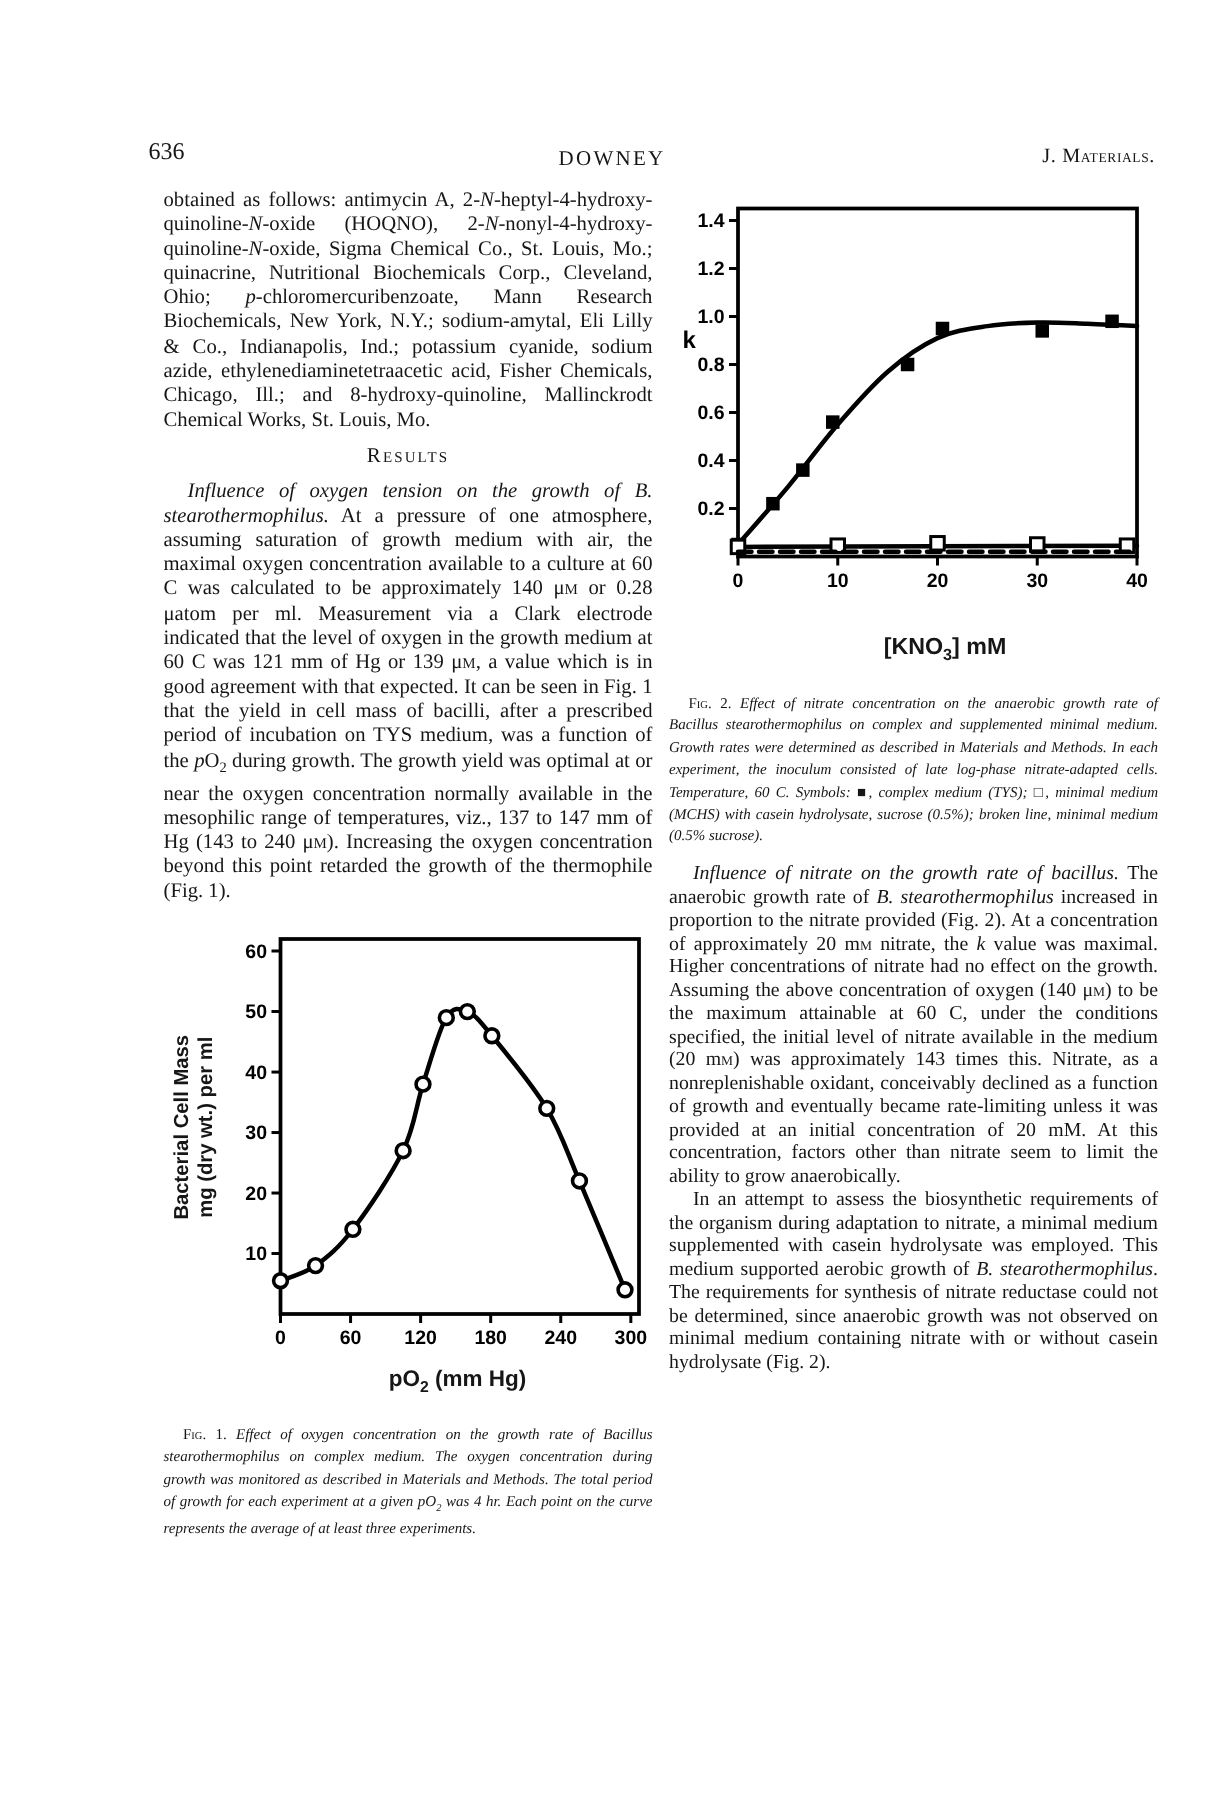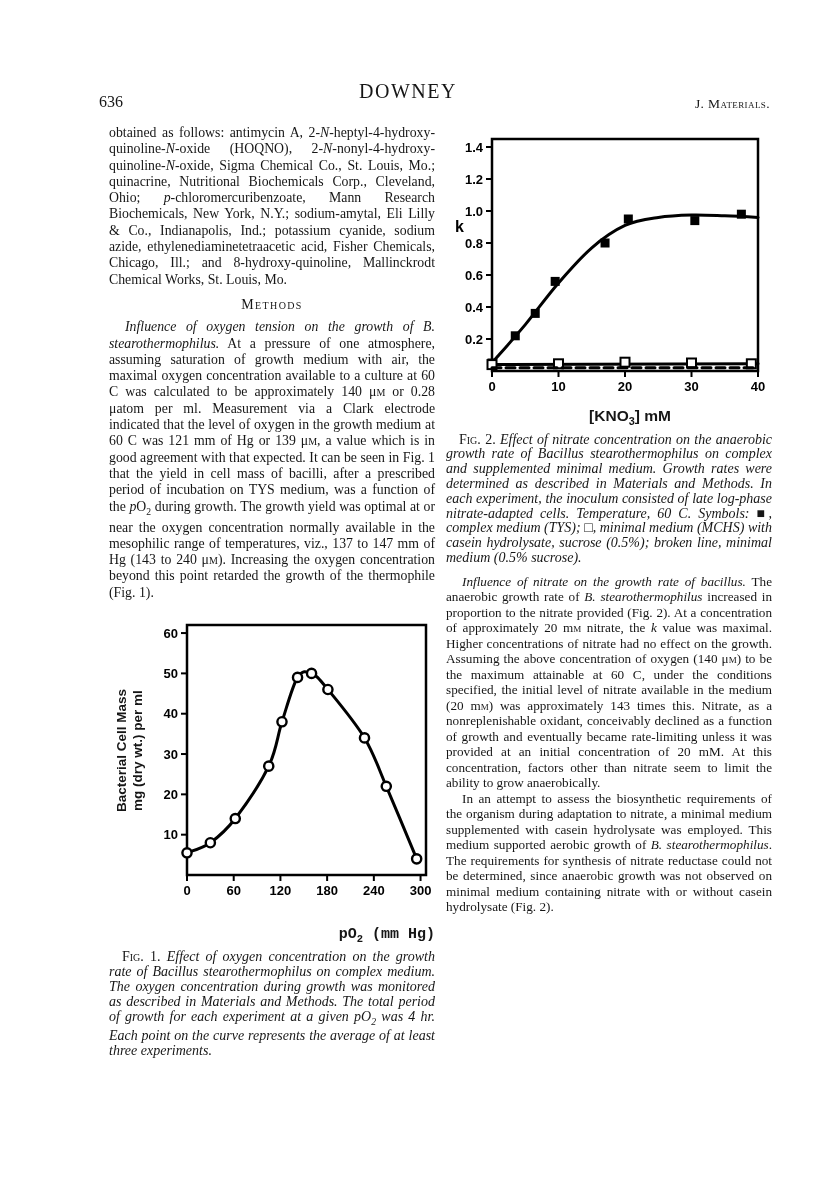--- a/index.html
+++ b/index.html
@@ -1,65 +1,65 @@
 <!DOCTYPE html>
 <html><head>
 <meta charset="utf-8">
 <style>
   html,body{margin:0;padding:0;background:#ffffff;}
   .page{position:relative;width:816px;height:1199px;background:#fff;overflow:hidden;
         color:#161616;font-family:"Liberation Serif",serif;}
   
   .hdr{position:absolute;top:0;left:0;right:0;height:0;}
   .pagenum{position:absolute;left:99px;top:93px;font-size:16px;}
-  .running{position:absolute;left:0;right:0;top:80px;text-align:center;font-size:20px;letter-spacing:1.5px;}
+  .running{position:absolute;left:0;right:0;top:99px;text-align:center;font-size:14px;letter-spacing:1.5px;}
   .journal{position:absolute;right:46px;top:96px;font-size:13.5px;font-variant:small-caps;letter-spacing:.4px;}
   
   .col{position:absolute;top:125px;width:326px;text-align:justify;}
   .col.left{left:109px;font-size:13.8px;line-height:16.3px;}
   .col.right{left:446px;font-size:13.2px;line-height:15.5px;}
   p.body{margin:0;text-indent:16px;}
   p.first{text-indent:0;}
   .results{margin:9px 0 6px;text-align:center;font-weight:400;font-size:14px;
            font-variant:small-caps;letter-spacing:1.4px;}
   
   span.i{font-style:italic;}
   span.sc{font-variant:small-caps;font-style:normal;}
   span.sub{vertical-align:sub;font-size:.7em;}
   
   figure{margin:0;}
   .fig1{margin-top:14px;}
   .chartwrap{position:relative;padding-left:40px;}
   .ylab1{position:absolute;left:-105px;top:120px;width:250px;text-align:center;
          transform:rotate(-90deg);font-family:"Liberation Sans",sans-serif;
          font-weight:700;font-size:13.5px;line-height:15.5px;text-indent:0;}
-  .xlab1{padding-left:66px;text-align:right;font-family:Liberation Mono, monospace;
-         font-weight:700;font-size:15px;margin-top:16px;text-indent:0;}
+  .xlab1{padding-left:66px;text-align:center;font-family:Liberation Sans, sans-serif;
+         font-weight:700;font-size:15px;margin-top:0;text-indent:0;}
   .fig2{margin-bottom:8px;}
   .xlab2{padding-left:42px;text-align:center;font-family:"Liberation Sans",sans-serif;
-         font-weight:700;font-size:15.5px;margin-top:1px;text-indent:0;}
-  .caption{margin-top:3px;font-size:14px;line-height:14.8px;text-indent:13px;text-align:justify;display:block;}
+         font-weight:700;font-size:15.5px;margin-top:17px;text-indent:0;}
+  .caption{margin-top:17px;font-size:10px;line-height:14.8px;text-indent:13px;text-align:justify;display:block;}
   svg{display:block;}
   svg text{font-family:"Liberation Sans",sans-serif;font-weight:700;fill:#000;font-size:13px;}
   svg text.axis{font-size:16px;}
 </style>
 </head>
 <body>
 
 <div class="page">
 
   <div class="hdr">
     <span class="pagenum">636</span>
     <span class="running">DOWNEY</span>
     <span class="journal">J. Materials.</span>
   </div>
 
   <div class="col left">
     <p class="body first"><span>obtained as follows: antimycin A, 2-</span><span class="i">N</span><span>-heptyl-4-hydroxy-quinoline-</span><span class="i">N</span><span>-oxide (HOQNO), 2-</span><span class="i">N</span><span>-nonyl-4-hydroxy-quinoline-</span><span class="i">N</span><span>-oxide, Sigma Chemical Co., St. Louis, Mo.; quinacrine, Nutritional Biochemicals Corp., Cleveland, Ohio; </span><span class="i">p</span><span>-chloromercuribenzoate, Mann Research Biochemicals, New York, N.Y.; sodium-amytal, Eli Lilly &amp; Co., Indianapolis, Ind.; potassium cyanide, sodium azide, ethylenediaminetetraacetic acid, Fisher Chemicals, Chicago, Ill.; and 8-hydroxy-quinoline, Mallinckrodt Chemical Works, St. Louis, Mo.</span></p>
-    <h3 class="results">Methods</h3>
+    <h3 class="results">Results</h3>
     <p class="body"><span class="i">Influence of oxygen tension on the growth of B. stearothermophilus.</span><span> At a pressure of one atmosphere, assuming saturation of growth medium with air, the maximal oxygen concentration available to a culture at 60 C was calculated to be approximately 140 μ</span><span class="sc">m</span><span> or 0.28 μatom per ml. Measurement via a Clark electrode indicated that the level of oxygen in the growth medium at 60 C was 121 mm of Hg or 139 μ</span><span class="sc">m</span><span>, a value which is in good agreement with that expected. It can be seen in Fig. 1 that the yield in cell mass of bacilli, after a prescribed period of incubation on TYS medium, was a function of the </span><span class="i">p</span><span>O</span><span class="sub">2</span><span> during growth. The growth yield was optimal at or near the oxygen concentration normally available in the mesophilic range of temperatures, viz., 137 to 147 mm of Hg (143 to 240 μ</span><span class="sc">m</span><span>). Increasing the oxygen concentration beyond this point retarded the growth of the thermophile (Fig. 1).</span></p>
 
     <figure class="fig1">
       <div class="chartwrap">
         <div class="ylab1">
           <span>Bacterial Cell Mass</span><br>
           <span>mg (dry wt.) per ml</span>
         </div>
         <svg width="285" height="296">
             <rect x="38" y="10" width="239" height="250" fill="none" stroke="#000" stroke-width="2.5"></rect>

